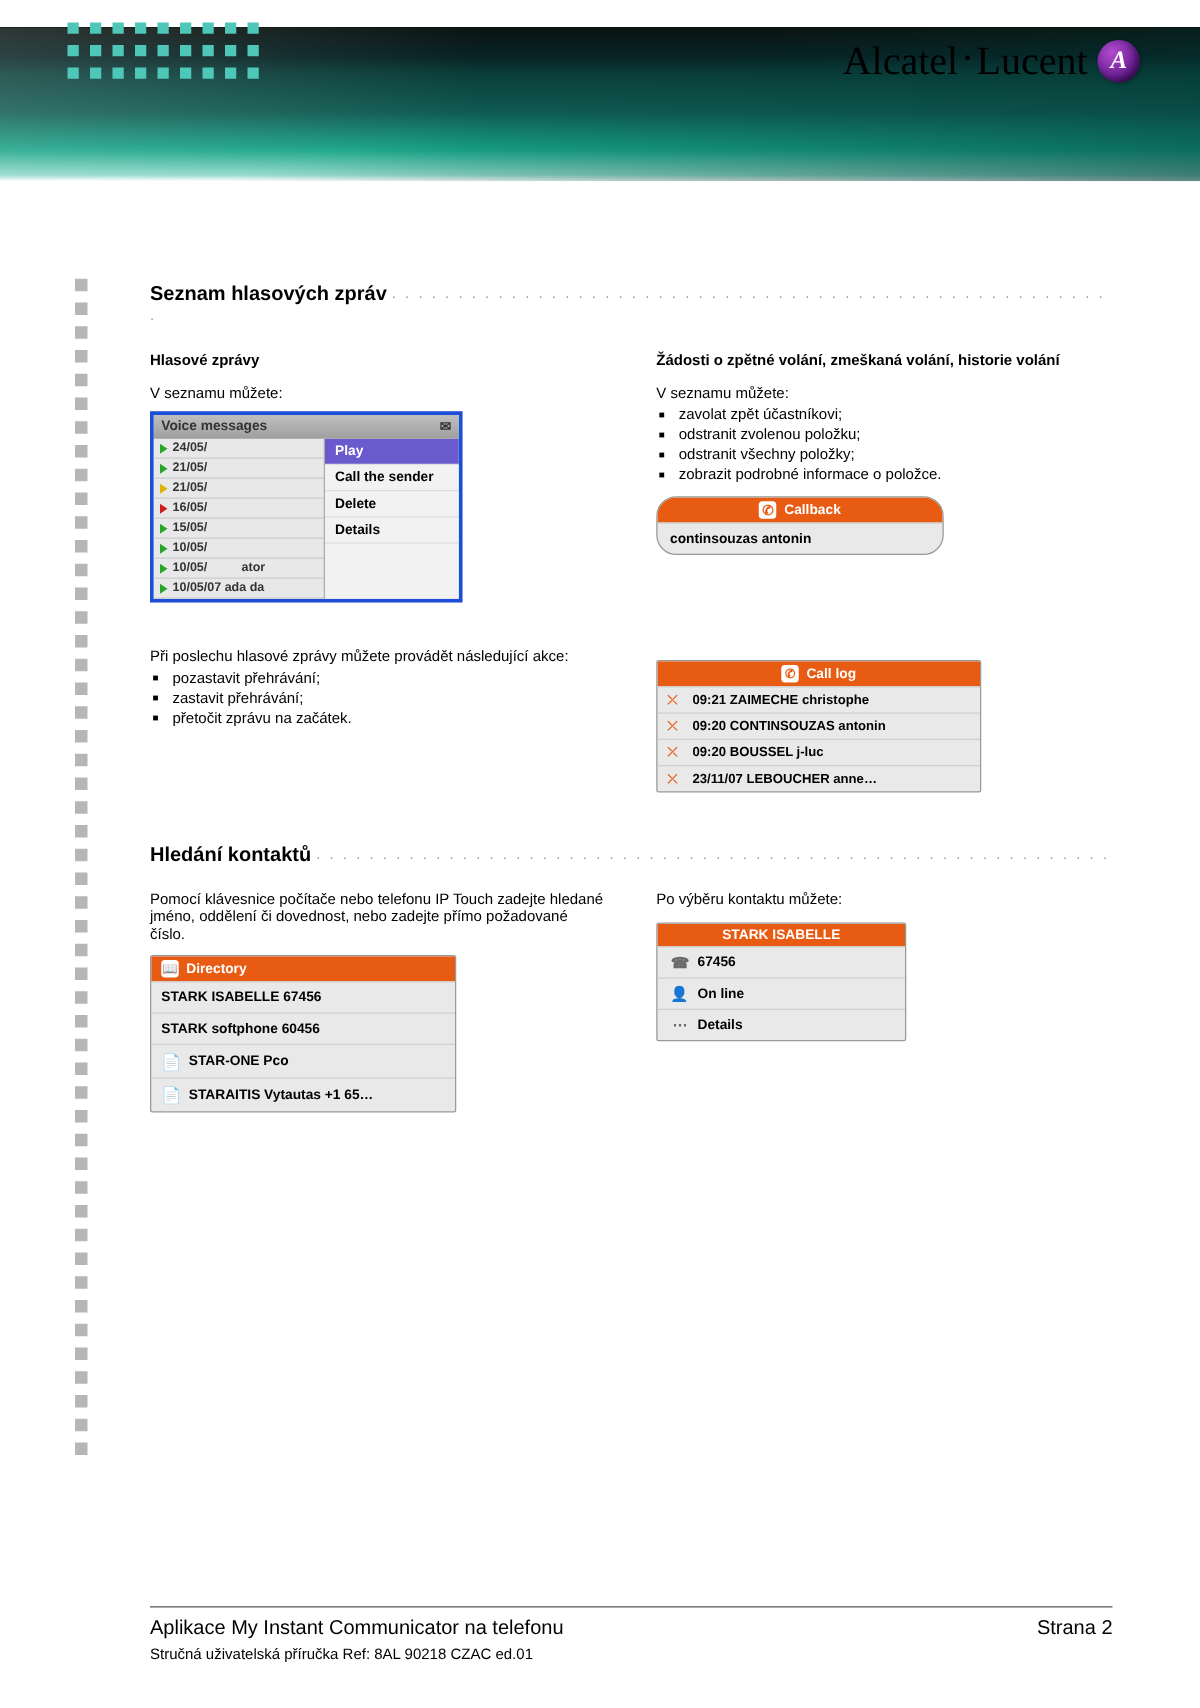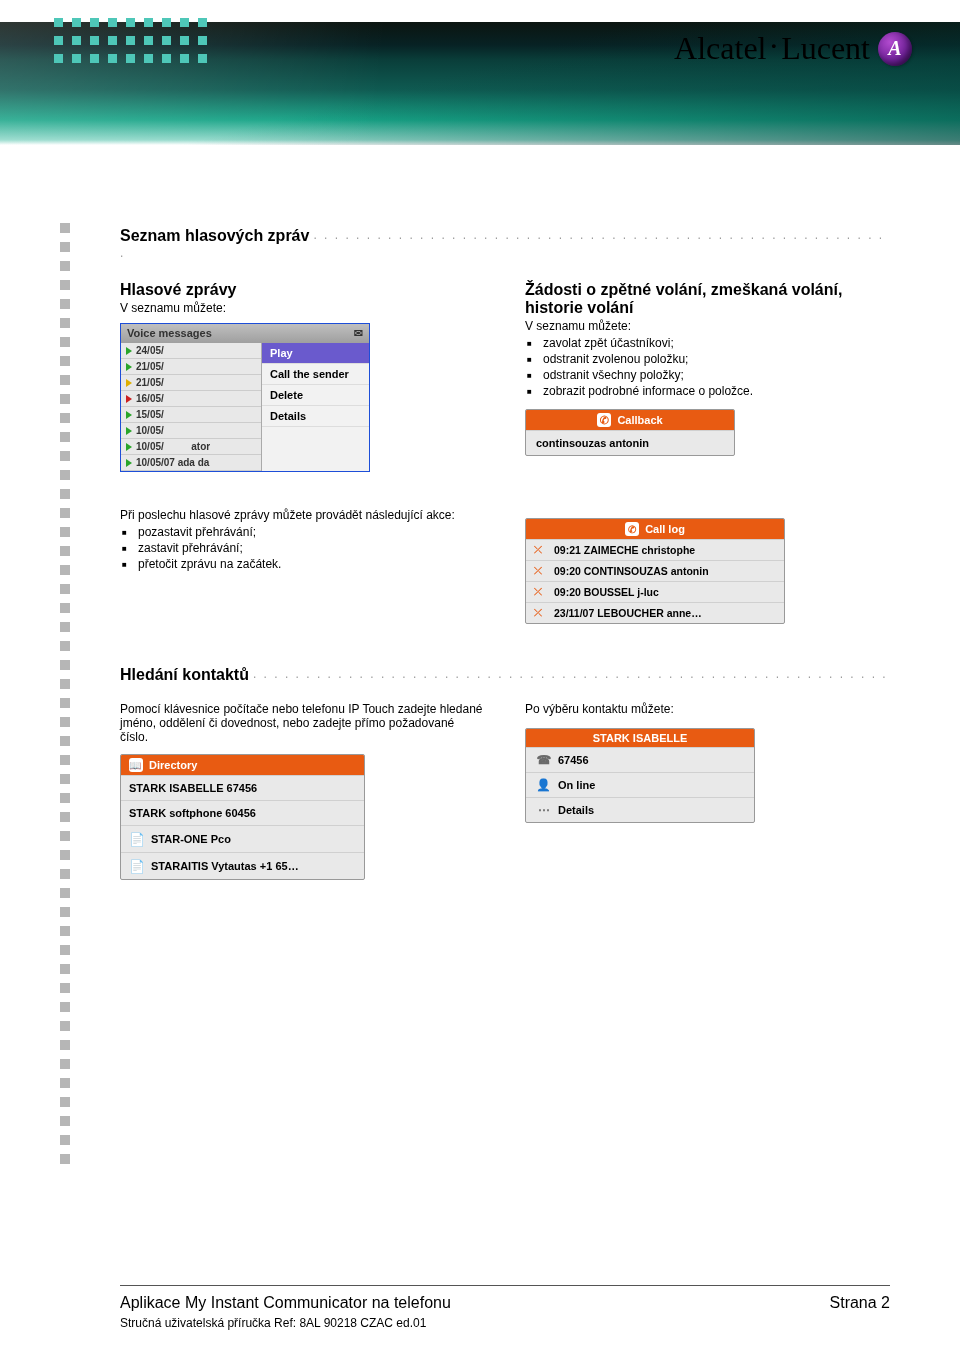--- a/index.html
+++ b/index.html
@@ -23,61 +23,61 @@
   
   .sidecol { position:absolute; left:60px; top:223px; display:flex; flex-direction:column; gap:9px; }
   .sidecol span { width:10px; height:10px; background:#b6b6b6; display:block; }
 
   
   .content { padding: 60px 70px 0 120px; }
   h2.sec { font-family: Verdana, sans-serif; font-weight:bold; font-size:16px; color:#000; margin: 22px 0 18px 0; position:relative;}
   h2.sec .dots { color:#999; font-size:12px; letter-spacing:2px; font-weight:normal; margin-left:4px; position:relative; top:-2px;}
   .twocol { display:flex; gap:40px; align-items:flex-start; }
   .col { flex:1 1 0; }
-  h3.sub { font-size:16px; font-weight:bold; margin-bottom:2px; }
+  h3.sub { font-size:12px; font-weight:bold; margin-bottom:12px; }
   p.lead { font-size:12px; margin-bottom:2px; }
   ul.bul { list-style:none; padding-left:18px; }
   ul.bul li { position:relative; padding:1px 0; font-size:12px; }
   ul.bul li::before { content:"■"; font-size:8px; position:absolute; left:-16px; top:4px; }
 
   
   .phone { border:1px solid #999; background:#e9e9e9; font-family: Tahoma, Verdana, sans-serif; font-size:11px; border-radius:2px; overflow:hidden; margin-top:10px; }
   .phone .bar { background:#e85b12; color:#fff; font-weight:bold; padding:3px 8px; display:flex; align-items:center; gap:6px; }
   .phone .bar.center { justify-content:center; }
   .phone .barico { width:14px; height:14px; display:inline-flex; align-items:center; justify-content:center; background:#fff; color:#e85b12; border-radius:3px; font-size:10px;}
   .phone .row { padding:4px 8px; border-top:1px solid #d0d0d0; display:flex; align-items:center; gap:6px; }
   .phone .row:first-of-type { border-top:none; }
 
   
-  .vm-outer { width:250px; border:1px solid #1d4ed8; background:#ddd; margin-top:8px; }
+  .vm-outer { width:250px; border:3px solid #1d4ed8; background:#ddd; margin-top:8px; }
   .vm-head { background:linear-gradient(#bfbfbf,#9f9f9f); color:#333; font-weight:bold; font-size:11px; padding:3px 6px; filter:blur(0.4px); display:flex; justify-content:space-between;}
   .vm-body { display:flex; }
   .vm-list { flex:1; background:#e8e8e8; font-size:10px; font-weight:bold; color:#333; }
   .vm-list div { padding:2px 5px; border-bottom:1px solid #ccc; display:flex; gap:4px; align-items:center;}
   .tri-g { width:0;height:0;border-top:4px solid transparent;border-bottom:4px solid transparent;border-left:6px solid #2aa52a;}
   .tri-y { width:0;height:0;border-top:4px solid transparent;border-bottom:4px solid transparent;border-left:6px solid #e0b000;}
   .tri-r { width:0;height:0;border-top:4px solid transparent;border-bottom:4px solid transparent;border-left:6px solid #cc2020;}
   .vm-menu { width:108px; background:#f2f2f2; border-left:1px solid #aaa; }
   .vm-menu div { padding:4px 8px; font-size:11px; font-weight:bold; border-bottom:1px solid #ddd;}
   .vm-menu div.hl { background:#6a5acd; color:#fff; }
 
-  .callback { width:210px; }
+  .callback { width:230px;border-radius:16px; }
   .callback .row { font-weight:bold; font-size:11px; padding:6px 10px;}
   .callback .bar .barico::before{ content:"✆"; font-size:11px;}
 
   .calllog { width:260px; }
   .calllog .row { font-size:10.5px; font-weight:bold;}
   .xmark { color:#e85b12; font-weight:bold; font-size:10px; width:14px;}
 
   .directory { width:245px; }
   .directory .bar { justify-content:flex-start; }
   .directory .row { font-weight:bold; font-size:11px; padding:6px 8px;}
   .bookico { width:16px;height:14px; color:#777; font-size:13px; }
 
-  .contactcard { width:230px; margin-top:12px;}
+  .contactcard { width:200px; margin-top:12px;}
   .contactcard .bar { justify-content:center; }
   .contactcard .row { font-weight:bold; font-size:11px; padding:5px 10px; }
   .smico { width:16px; height:14px; color:#6a6a6a; font-size:12px; display:inline-flex; align-items:center; justify-content:center;}
 
   
   .footer { position:absolute; left:120px; right:70px; bottom:36px; }
   .hr { height:1px; background:#555; margin-bottom:8px;}
   .frow { display:flex; justify-content:space-between; font-size:16px; }
   .fline2 { font-size:12px; margin-top:4px;}
 </style>

